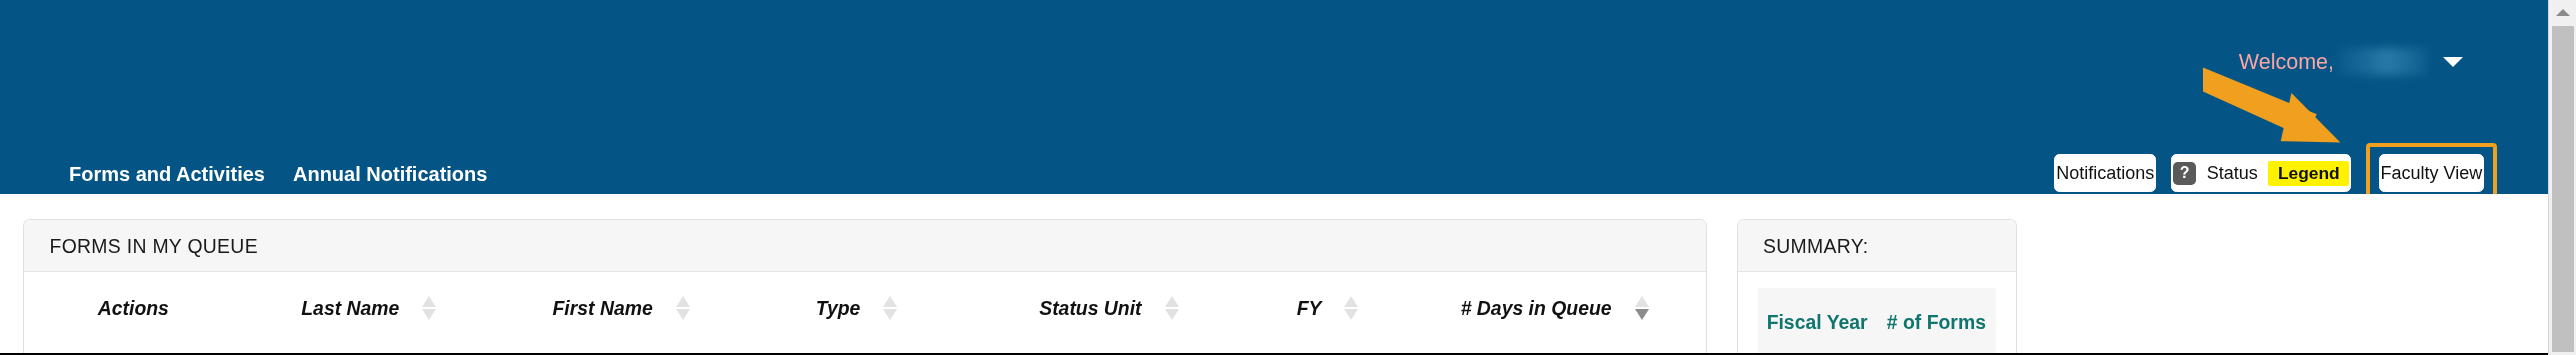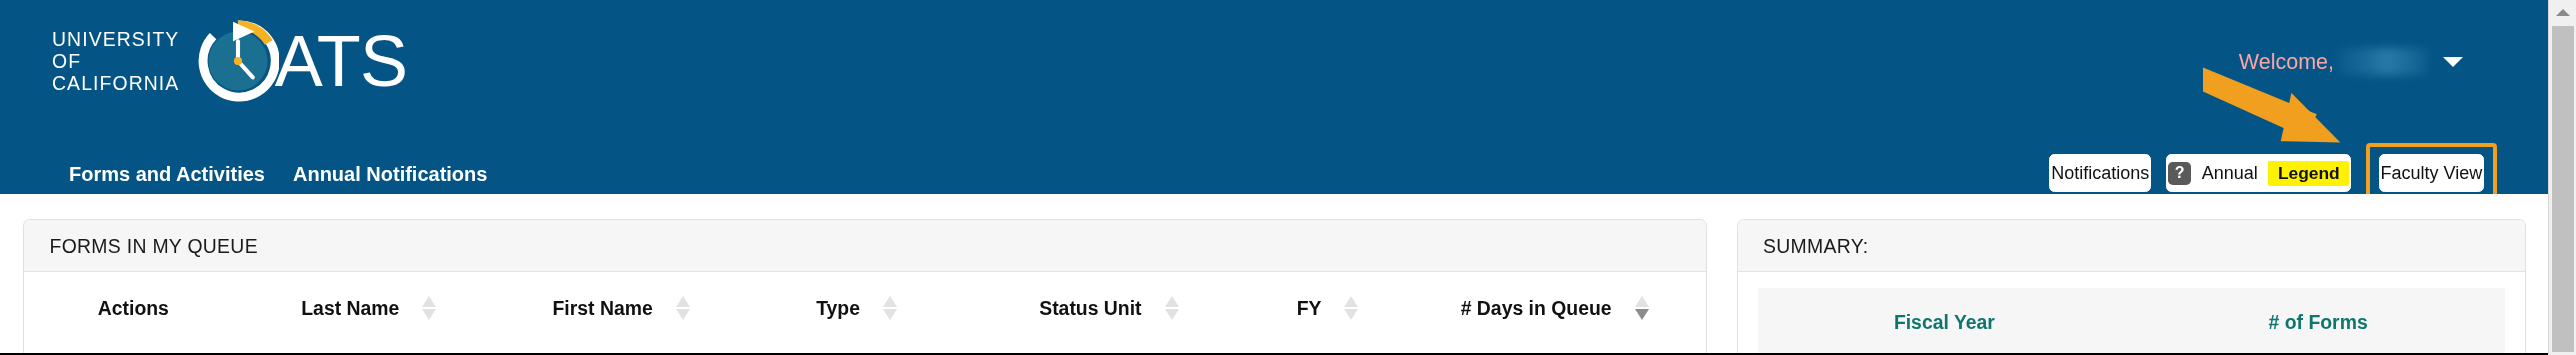--- a/index.html
+++ b/index.html
@@ -203,21 +203,21 @@
   .body-area {
     position: absolute;
     left: 0; top: 194px;
     width: 2549px; height: 161px;
     background: #ffffff;
   }
 
   .panels {
     position: absolute;
     left: 23px; top: 25px;
-    width: 2503px;
+    width: 1994px;
     display: flex;
     gap: 29.5px;
     border-radius: 22px;
   }
   .panel {
     background: #ffffff;
     border: 0.7px solid #e0e0e0;
     border-radius: 6.7px 6.7px 0 0;
     overflow: hidden;
   }
@@ -238,20 +238,21 @@
     color: #1a1a1a;
     letter-spacing: 0.3px;
   }
 
   .panel-body { background: #ffffff; }
 
   
   table.grid {
     width: 100%;
     border-collapse: collapse;
+    font-style: italic;
   }
   table.grid th {
     font-size: 19.4px;
     line-height: 22px;
     font-weight: 700;
     color: #111111;
     text-align: center;
     padding: 24px 0 19px;
     white-space: nowrap;
     vertical-align: middle;
@@ -304,40 +305,20 @@
     background: #000000;
   }
 </style>
 </head>
 <body>
 
 <div id="page">
 
   <div class="header">
 
-    <div class="logo">
-      <div class="uc-text">
-        <div>UNIVERSITY</div>
-        <div>OF</div>
-        <div>CALIFORNIA</div>
-      </div>
-
-      <div class="oats-lockup">
-        <svg class="oats-mark" width="82" height="82" viewBox="0 0 100 100">
-          <circle cx="50" cy="50" r="36" fill="#1b6f91"></circle>
-          <path d="M50 6 A44 44 0 1 1 19.6 19.6" fill="none" stroke="#ffffff" stroke-width="11"></path>
-          <path d="M50 6 A44 44 0 0 1 87.6 27.5" fill="none" stroke="#f5b324" stroke-width="11"></path>
-          <polygon points="44,2 70,14 44,26" fill="#ffffff"></polygon>
-          <line x1="50" y1="50" x2="50" y2="26" stroke="#ffffff" stroke-width="5" stroke-linecap="round"></line>
-          <line x1="50" y1="50" x2="68" y2="70" stroke="#ffffff" stroke-width="5" stroke-linecap="round"></line>
-          <circle cx="50" cy="50" r="5" fill="#f5b324"></circle>
-        </svg>
-        <span class="oats-word">ATS</span>
-      </div>
-    </div>
 
     <div class="welcome">
       <span class="welcome-label">Welcome,</span>
       <span class="welcome-user"></span>
       <span class="caret-down"></span>
     </div>
 
     <svg class="callout-arrow" viewBox="0 0 300 140">
       <g fill="#f0a01e">
         <polygon points="0,8 170,78 150,112 0,44"></polygon>
@@ -356,21 +337,21 @@
     </div>
 
     <div class="header-actions">
 
       <div class="hbtn">
         <span>Notifications</span>
       </div>
 
       <div class="hbtn">
         <span class="qmark-icon">?</span>
-        <span>Annual</span>
+        <span>Status</span>
         <span class="legend-badge">Legend</span>
       </div>
 
       <div class="faculty-wrap">
         <div class="hbtn">
           <span>Faculty View</span>
         </div>
       </div>
 
     </div>

